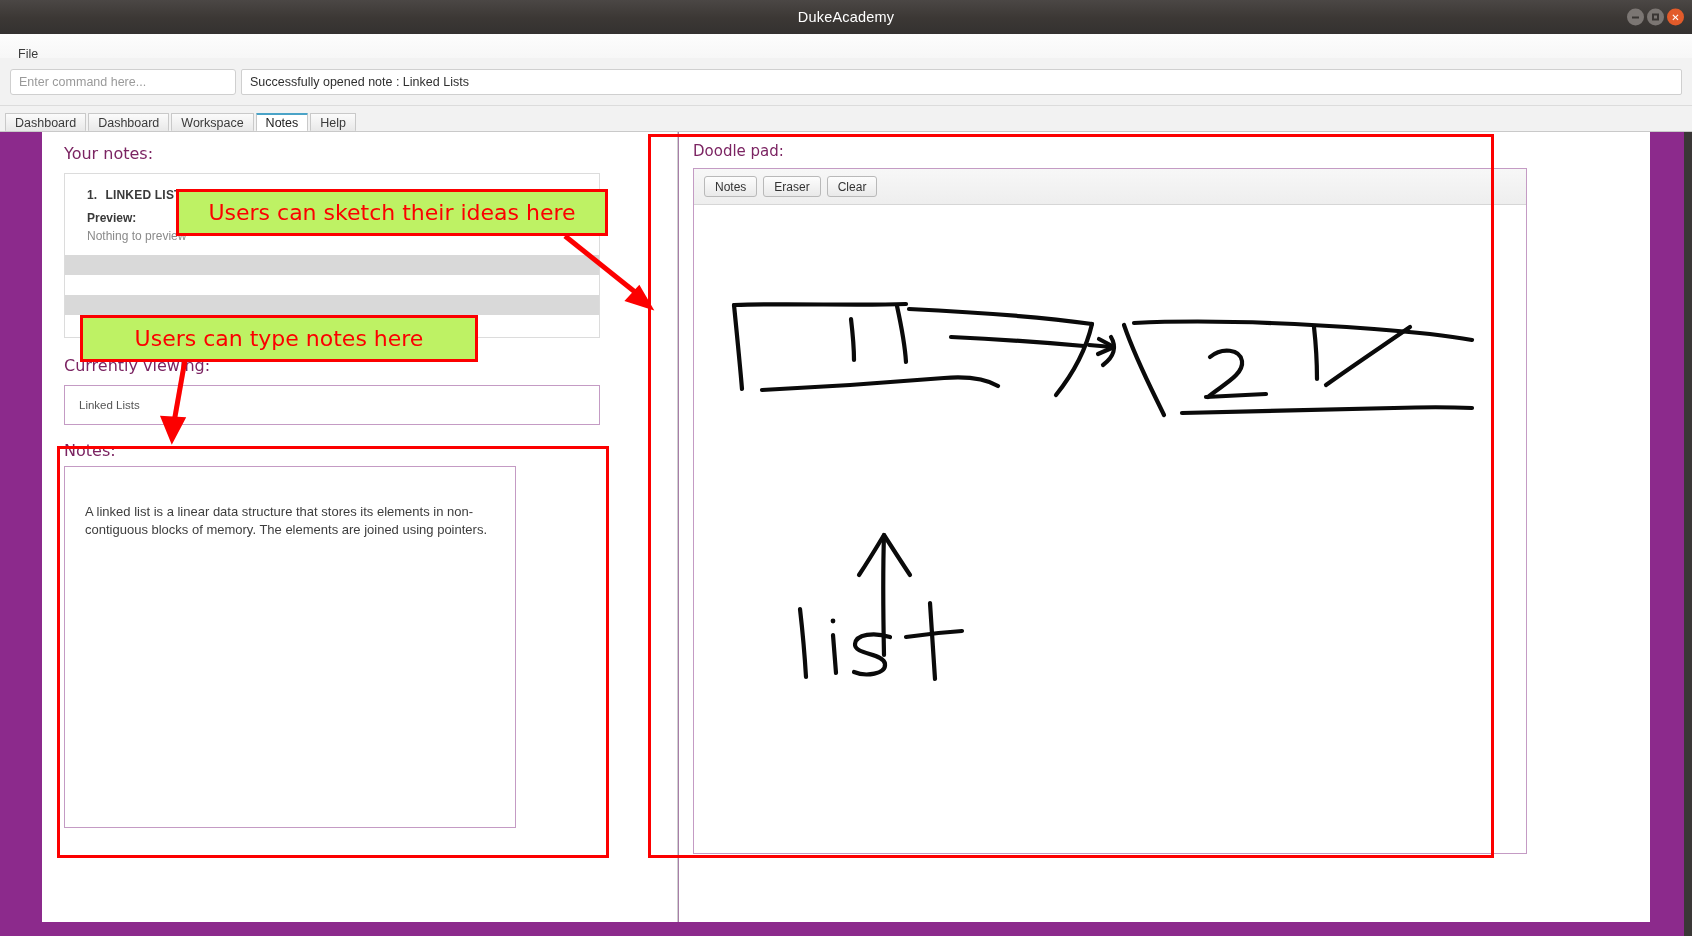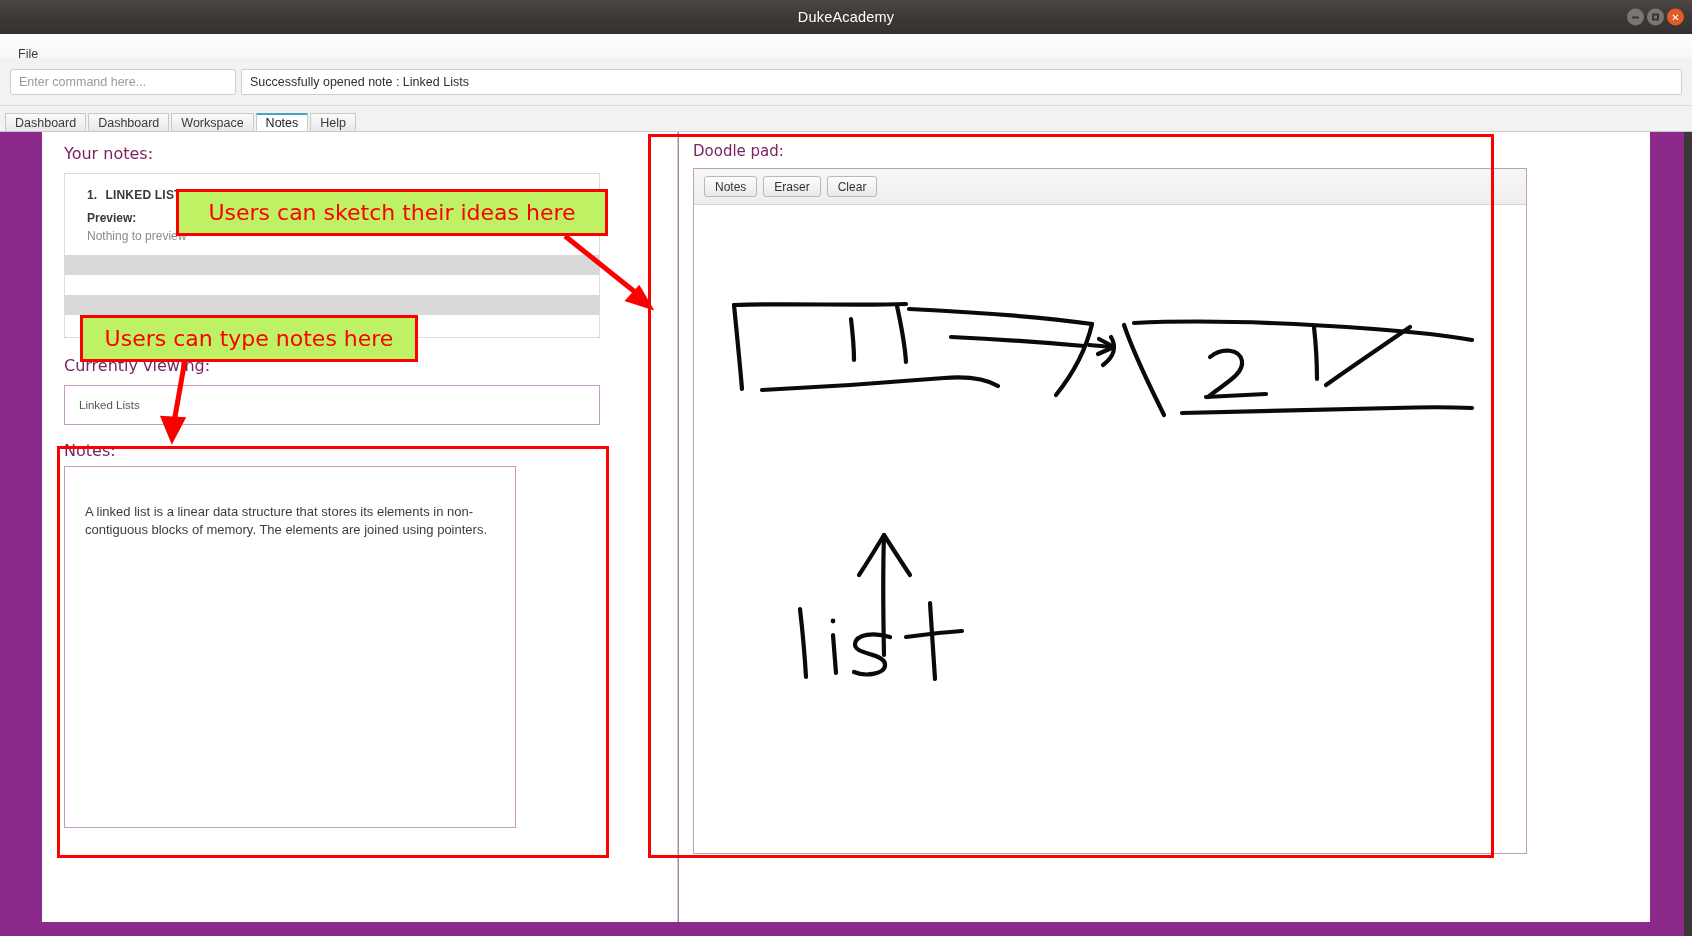--- a/index.html
+++ b/index.html
@@ -334,21 +334,21 @@
         </div>
       </div>
 
     </div>
   </div>
 
   <div class="annoBox" style="left:57px; top:446px; width:552px; height:412px;"></div>
   <div class="annoBox" style="left:648px; top:134px; width:846px; height:724px;"></div>
 
   <div class="annoLabel" style="left:176px; top:189px; width:432px; height:47px;">Users can sketch their ideas here</div>
-  <div class="annoLabel" style="left:80px; top:315px; width:338px; height:47px;">Users can type notes here</div>
+  <div class="annoLabel" style="left:80px; top:315px; width:398px; height:47px;">Users can type notes here</div>
 
   <svg id="annoArrows">
     <g stroke="#fc0000" stroke-width="4" fill="#fc0000">
 
       <line x1="565" y1="236" x2="645" y2="300" stroke-width="5"></line>
       <polygon points="650,307 628,300 639,288"></polygon>
 
       <line x1="185" y1="360" x2="173" y2="428" stroke-width="5"></line>
       <polygon points="172,440 163,418 183,419"></polygon>
     </g>

